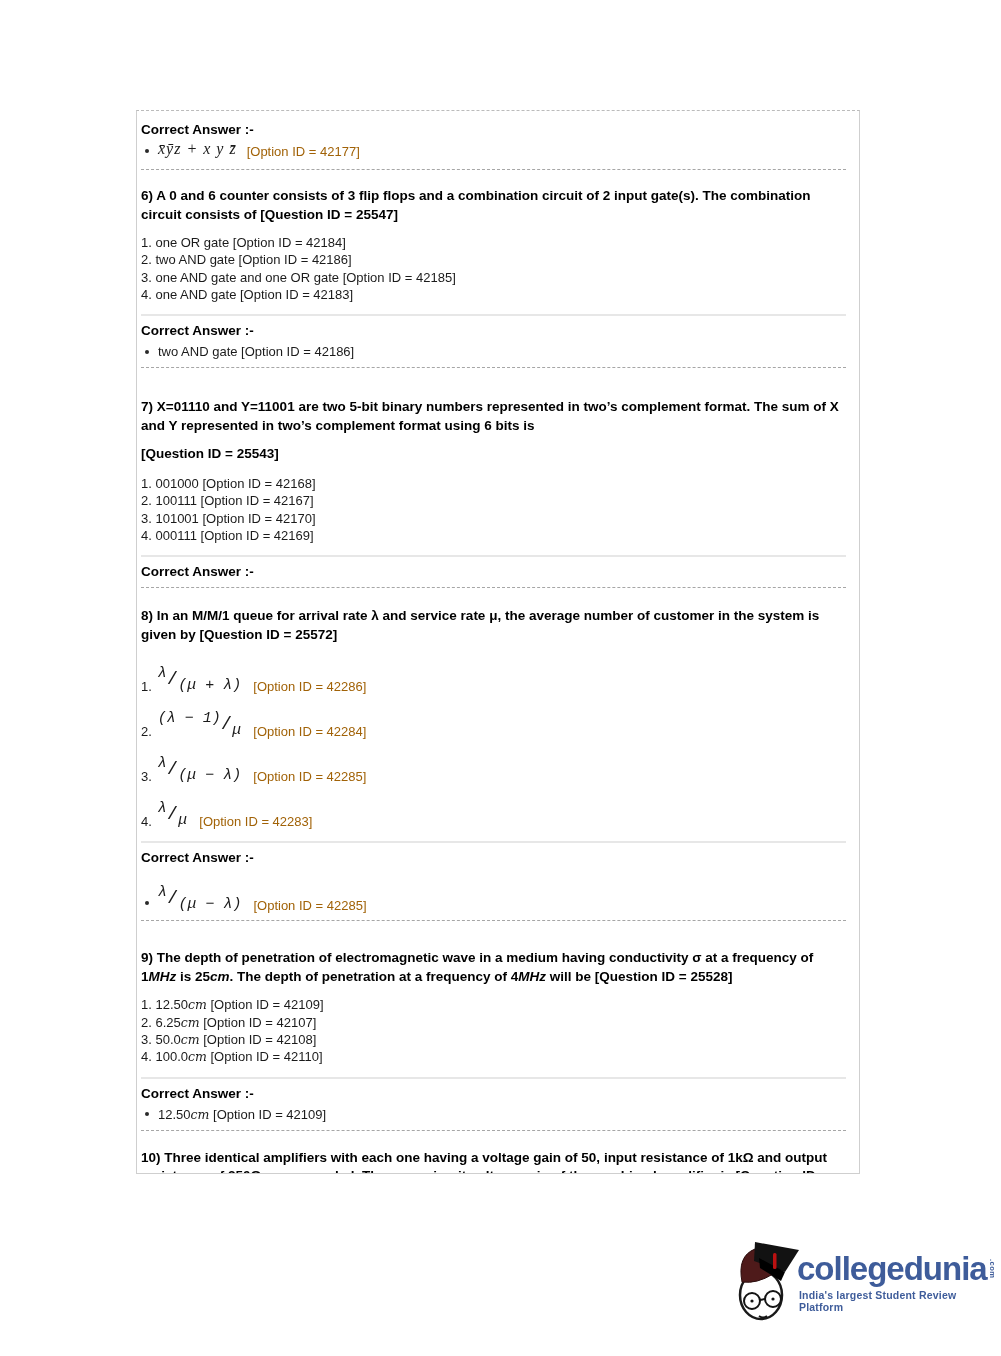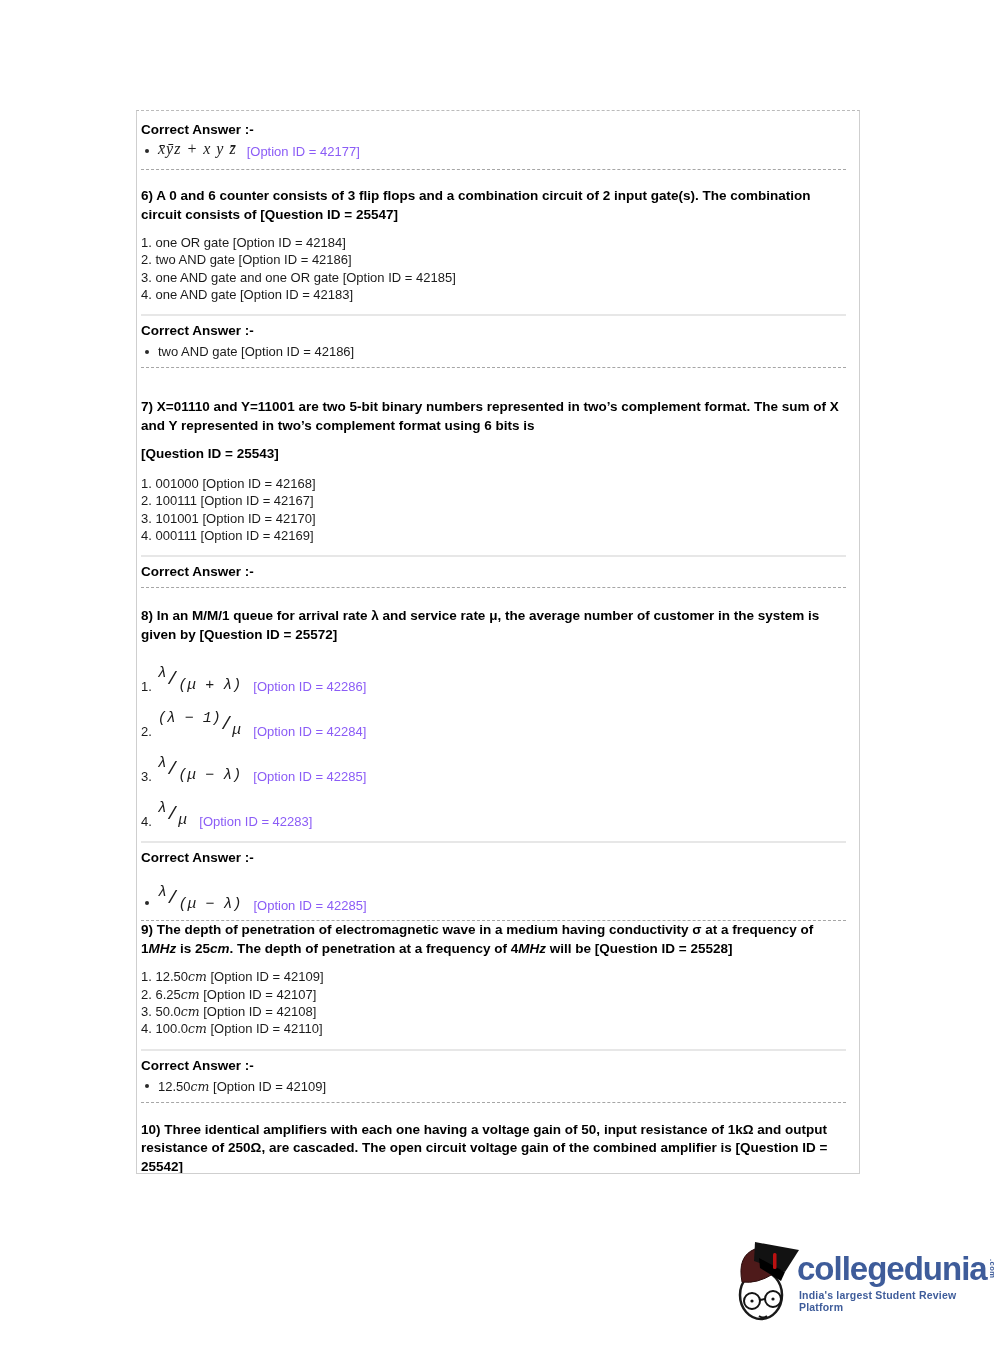--- a/index.html
+++ b/index.html
@@ -16,21 +16,21 @@
   .ca-label { font-size:13.5px; font-weight:bold; color:#000; line-height:17px; }
 
   .ans-line { display:flex; align-items:baseline; margin:4px 0 0 4px; font-size:13px; line-height:17px; }
   .ans-line.tall { align-items:flex-end; }
   .bullet { width:4px; height:4px; border-radius:50%; background:#2a2a2a; flex:0 0 4px;
     align-self:center; margin-right:9px; }
   .ans-line.tall .bullet { align-self:flex-end; margin-bottom:9px; }
 
   .math-inline { font-family:Liberation Serif, serif; font-style:italic; font-size:16px;
     position:relative; top:-2px; margin-right:10px; letter-spacing:1px; }
-  .optid { font-size:13px; color:#8b5cf6; }
+  .optid { font-size:13px; color:#a16207; }
 
   .divider-dashed { border-top:1px dashed #a6a6a6; margin-top:9px; }
   .divider-solid  { border-top:2px solid #e7e7e7; margin-top:11px; }
 
   .question { font-size:13.5px; font-weight:bold; color:#000; line-height:18.5px;
     margin-top:17px; max-width:700px; }
   .qid { font-size:13.5px; font-weight:bold; color:#000; margin-top:11px; }
   .options { margin-top:10px; }
   .opt { font-size:13px; line-height:17.3px; color:#1b1b1b; }
   .it  { font-style:italic; font-family:"DejaVu Serif",serif; font-size:12.5px; }
@@ -124,21 +124,21 @@
     </div>
     <div class="divider-solid"></div>
     <div class="ca-label" style="margin-top:6px">Correct Answer :-</div>
     <div class="ans-line tall" style="height:44px">
       <span class="bullet"></span>
       <span class="frac"><span class="fr-num">λ</span><span class="fr-slash">/</span><span class="fr-den">(μ − λ)</span></span>
       <span class="optid">[Option ID = 42285]</span>
     </div>
     <div class="divider-dashed" style="margin-top:6px"></div>
 
-    <div class="question" style="margin-top:0"><span>9)  The depth of penetration of electromagnetic wave in a medium having conductivity σ at a frequency of 1</span><span class="it-b">MHz</span><span> is 25</span><span class="it-b">cm</span><span>. The depth of penetration at a frequency of 4</span><span class="it-b">MHz</span><span> will be [Question ID = 25528]</span></div>
+    <div class="question" style="margin-top:28px"><span>9)  The depth of penetration of electromagnetic wave in a medium having conductivity σ at a frequency of 1</span><span class="it-b">MHz</span><span> is 25</span><span class="it-b">cm</span><span>. The depth of penetration at a frequency of 4</span><span class="it-b">MHz</span><span> will be [Question ID = 25528]</span></div>
     <div class="options">
       <div class="opt"><span>1. 12.50</span><span class="it">cm</span><span> [Option ID = 42109]</span></div>
       <div class="opt"><span>2. 6.25</span><span class="it">cm</span><span> [Option ID = 42107]</span></div>
       <div class="opt"><span>3. 50.0</span><span class="it">cm</span><span> [Option ID = 42108]</span></div>
       <div class="opt"><span>4. 100.0</span><span class="it">cm</span><span> [Option ID = 42110]</span></div>
     </div>
     <div class="divider-solid"></div>
     <div class="ca-label" style="margin-top:6px">Correct Answer :-</div>
     <div class="ans-line">
       <span class="bullet"></span>

